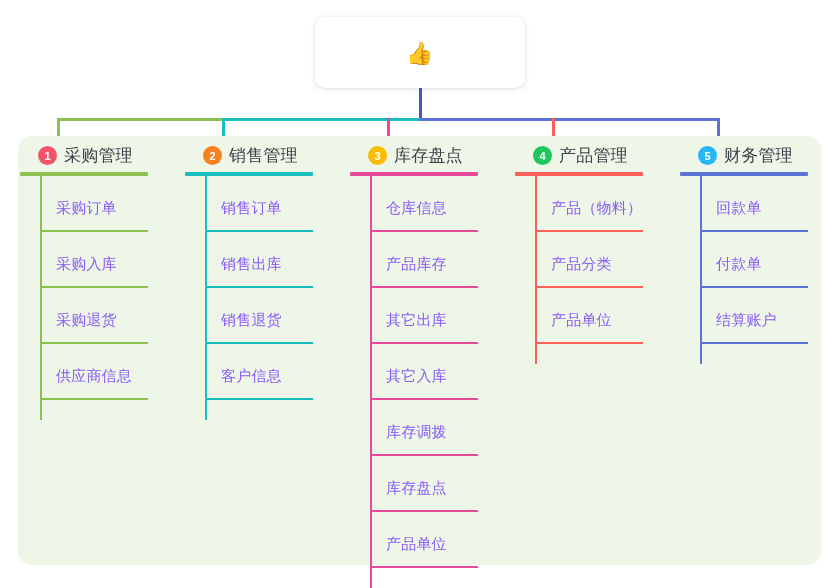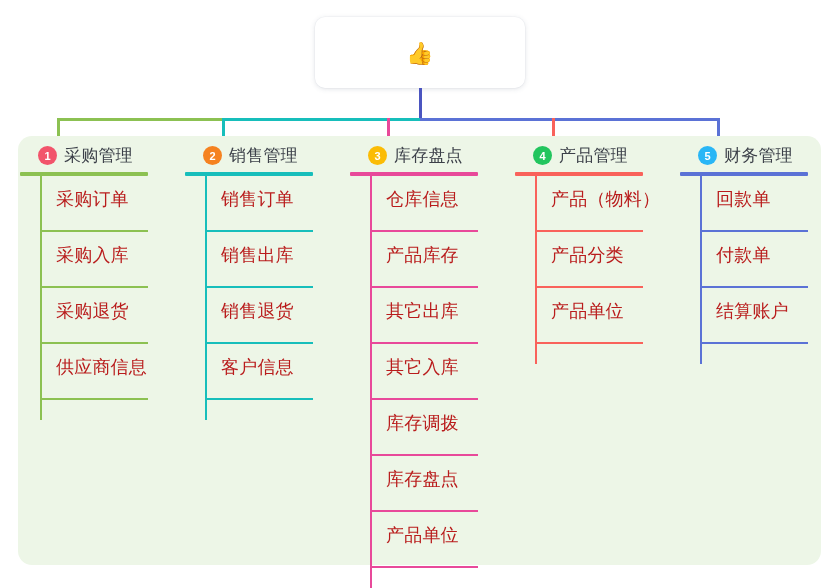--- a/index.html
+++ b/index.html
@@ -54,22 +54,22 @@
     color:#fff;font-size:11px;font-weight:bold;
     display:flex;align-items:center;justify-content:center;
     flex:0 0 auto;
   }
   .col-title{font-size:17px;color:#3c4049;letter-spacing:.2px;}
   .head-rule{position:absolute;left:2px;top:36px;height:4px;width:128px;border-radius:1px;}
   .spine{position:absolute;left:22px;top:40px;width:2px;}
 
   .leaf{position:absolute;left:22px;width:108px;}
   .leaf-text{
-    position:absolute;left:16px;bottom:21px;
-    font-size:18px;color:#b91c1c;white-space:nowrap;letter-spacing:.2px;
+    position:absolute;left:16px;bottom:14px;
+    font-size:15px;color:#8b5cf6;white-space:nowrap;letter-spacing:.2px;
   }
   .leaf-rule{position:absolute;left:0;bottom:0;height:2px;width:100%;}
 </style>
 </head>
 <body>
 
 <div id="stage">
 
   <div id="root-node">
     <div id="root-label">

